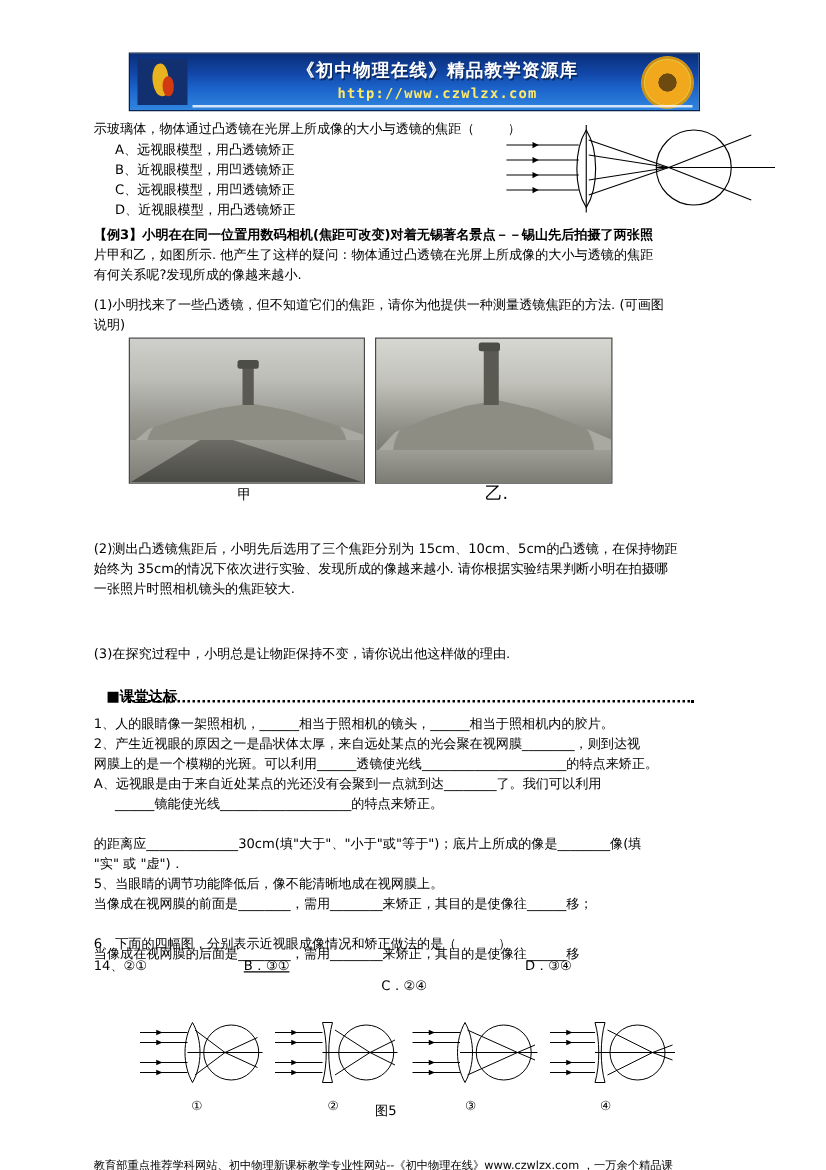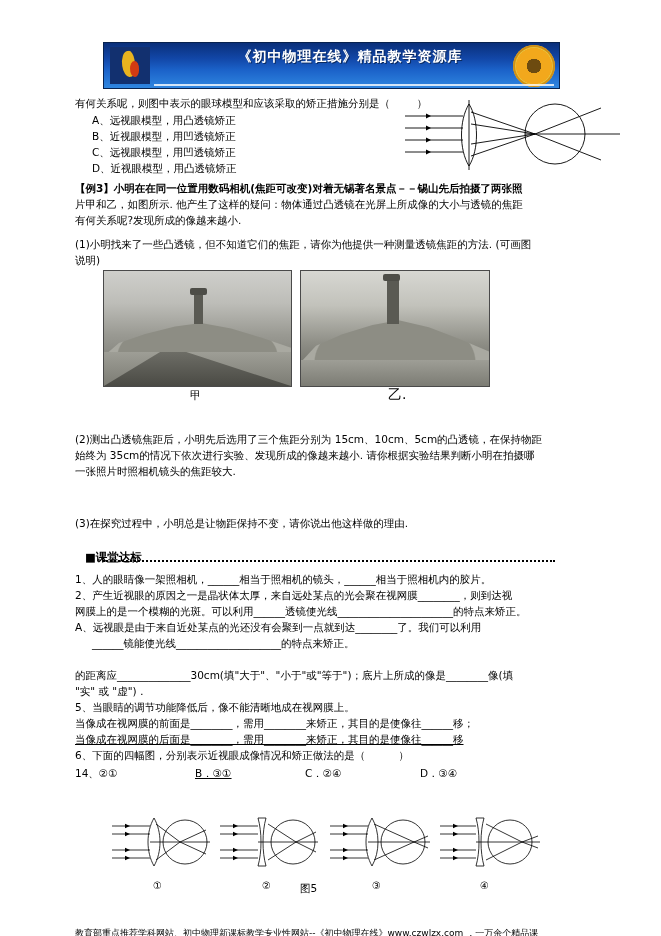--- a/index.html
+++ b/index.html
@@ -96,24 +96,25 @@
 </style>
 </head>
 <body>
 
 <div class="page">
 
   <div class="banner">
     <div class="flame"></div>
     <div class="sun"></div>
     <div class="btitle">《初中物理在线》精品教学资源库</div>
+    <div class="burl">http://www.czwlzx.com</div>
     <div class="rule"></div>
   </div>
 
-  <div class="line" style="left:75px;top:96px;">有何关系呢，则图中表示的眼球模型和应该采取的矫正措施分别是（        ）</div>
+  <div class="line" style="left:75px;top:96px;">示玻璃体，物体通过凸透镜在光屏上所成像的大小与透镜的焦距（        ）</div>
   <div class="line" style="left:92px;top:113px;">A、远视眼模型，用凸透镜矫正</div>
   <div class="line" style="left:92px;top:129px;">B、近视眼模型，用凹透镜矫正</div>
   <div class="line" style="left:92px;top:145px;">C、远视眼模型，用凹透镜矫正</div>
   <div class="line" style="left:92px;top:161px;">D、近视眼模型，用凸透镜矫正</div>
 
   <svg class="topdiag" viewBox="0 0 215 72">
     <g stroke="#000" stroke-width="0.9" fill="none">
       <line x1="0" y1="16" x2="58" y2="16"></line>
       <line x1="0" y1="28" x2="58" y2="28"></line>
       <line x1="0" y1="40" x2="58" y2="40"></line>
@@ -169,26 +170,26 @@
 
   <div class="line" style="left:75px;top:572px;">1、人的眼睛像一架照相机，______相当于照相机的镜头，______相当于照相机内的胶片。</div>
   <div class="line" style="left:75px;top:588px;">2、产生近视眼的原因之一是晶状体太厚，来自远处某点的光会聚在视网膜________，则到达视</div>
   <div class="line" style="left:75px;top:620px;">A、远视眼是由于来自近处某点的光还没有会聚到一点就到达________了。我们可以利用</div>
   <div class="line" style="left:75px;top:604px;">网膜上的是一个模糊的光斑。可以利用______透镜使光线______________________的特点来矫正。</div>
   <div class="line" style="left:92px;top:636px;text-align:right;">______镜能使光线____________________的特点来矫正。</div>
   <div class="line" style="left:75px;top:668px;">的距离应______________30cm(填"大于"、"小于"或"等于")；底片上所成的像是________像(填</div>
   <div class="line" style="left:75px;top:684px;">"实" 或 "虚")．</div>
   <div class="line" style="left:75px;top:700px;">5、当眼睛的调节功能降低后，像不能清晰地成在视网膜上。</div>
   <div class="line" style="left:75px;top:716px;">当像成在视网膜的前面是________，需用________来矫正，其目的是使像往______移；</div>
-  <div class="line" style="left:75px;top:732px;text-decoration:underline;">当像成在视网膜的后面是________，需用________来矫正，其目的是使像往______移</div>
+  <div class="line" style="left:75px;top:756px;">当像成在视网膜的后面是________，需用________来矫正，其目的是使像往______移</div>
   <div class="line" style="left:75px;top:748px;">6、下面的四幅图，分别表示近视眼成像情况和矫正做法的是（          ）</div>
 
   <div class="line" style="left:75px;top:766px;">14、②①</div>
   <div class="line" style="left:195px;top:766px;text-decoration:underline;">B．③①</div>
-  <div class="line" style="left:305px;top:766px;">C．②④</div>
+  <div class="line" style="left:305px;top:782px;">C．②④</div>
   <div class="line" style="left:420px;top:766px;">D．③④</div>
 
   <svg class="figwrap" viewBox="0 0 440 70">
     <g stroke="#000" stroke-width="0.8" fill="none">
 
       <g transform="translate(0,0)">
         <line x1="2" y1="14" x2="40" y2="14"></line>
           <line x1="2" y1="22" x2="40" y2="22"></line>
         <line x1="2" y1="38" x2="40" y2="38"></line>
           <line x1="2" y1="46" x2="40" y2="46"></line>

